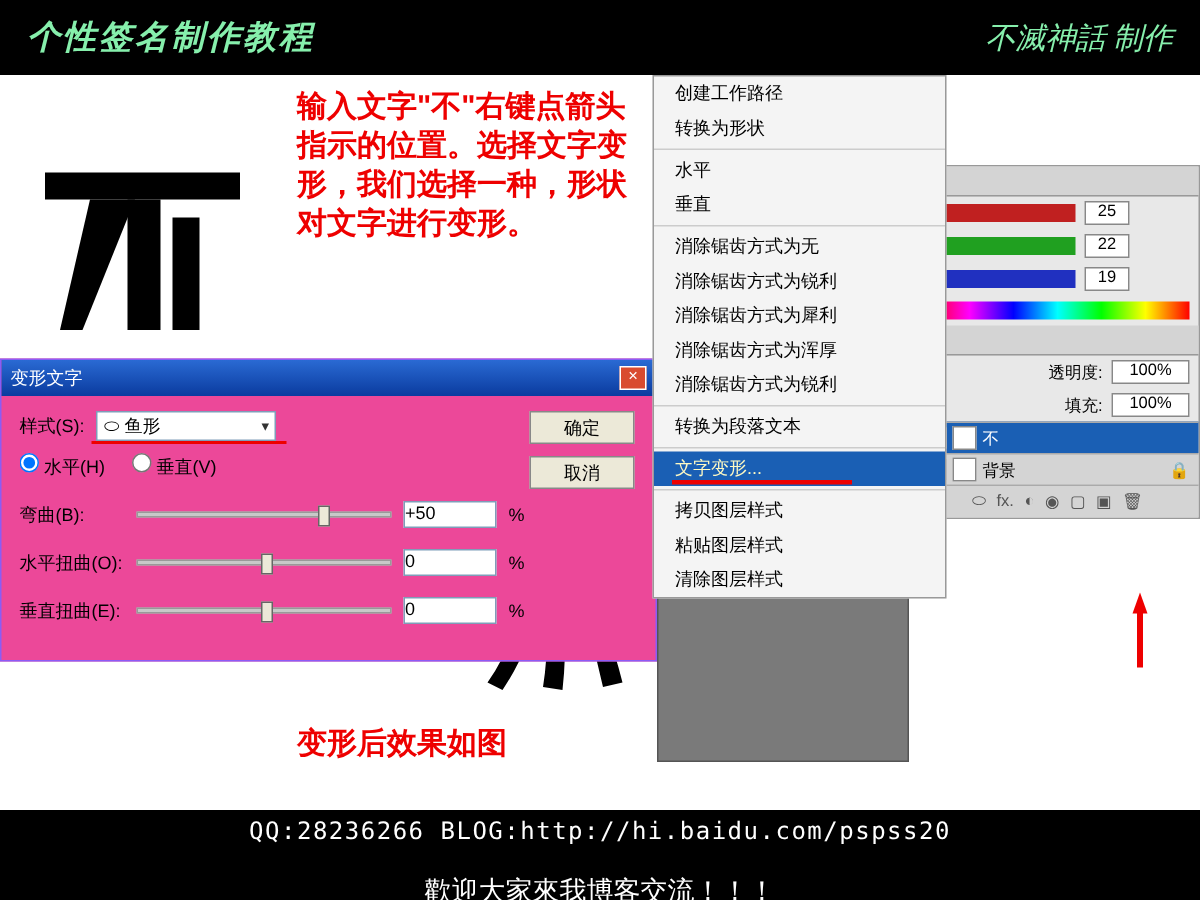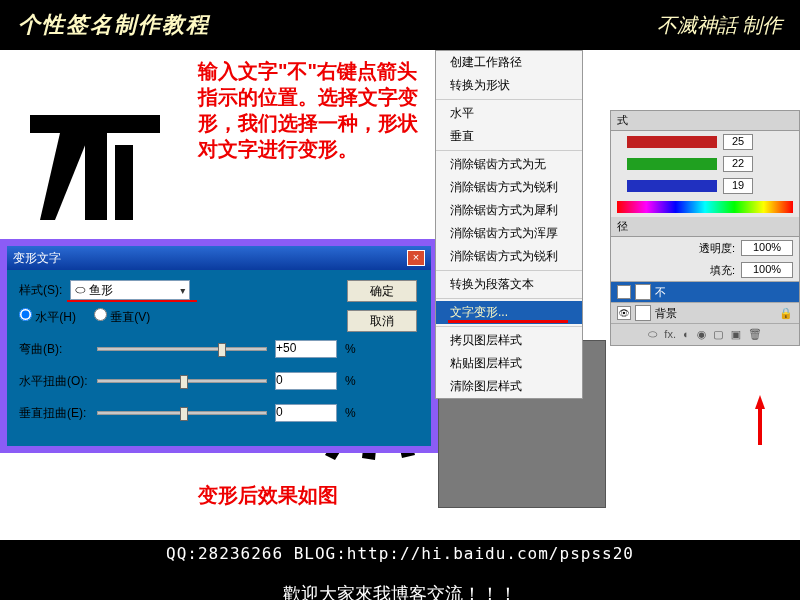--- a/index.html
+++ b/index.html
@@ -1,42 +1,42 @@
 <!DOCTYPE html>
 <html><head>
 <meta charset="utf-8">
 <style>
 *{margin:0;padding:0;box-sizing:border-box;font-family:"Microsoft YaHei",SimSun,sans-serif}
 body{width:800px;height:600px;background:#fff;overflow:hidden;position:relative}
-.hdr{height:50px;background:#000;color:#fef9c3;display:flex;align-items:center;padding:0 18px;justify-content:space-between}
+.hdr{height:50px;background:#000;color:#86efac;display:flex;align-items:center;padding:0 18px;justify-content:space-between}
 .hdr-title{font-size:22px;font-weight:bold;font-style:italic;letter-spacing:2px}
 .hdr-logo{font-size:20px;font-style:italic;font-family:"STKaiti",cursive}
 .main{position:relative;height:490px;background:#fff}
 .bigchar{position:absolute;left:20px;top:55px;width:150px;height:120px}
 .bigchar svg{width:100%;height:100%}
 .red-txt{position:absolute;left:198px;top:8px;width:230px;color:#e00;font-size:20px;font-weight:bold;line-height:26px}
-.ctx{position:absolute;left:435px;top:0;width:148px;background:#f4f4f4;border:1px solid #999;font-size:12px;z-index:5}
+.ctx{position:absolute;left:435px;top:0;width:196px;background:#f4f4f4;border:1px solid #999;font-size:12px;z-index:5}
 .ctx-item{padding:3px 14px;cursor:default}
 .ctx-item.sel{background:#1a5fb4;color:#fef9c3}
 .ctx-sep{height:1px;background:#ccc;margin:2px 0}
 .ctx-underline{position:absolute;left:448px;top:270px;width:120px;height:3px;background:#e00;z-index:6}
 .pspan{position:absolute;right:0;top:60px;width:190px;background:#e8e8e8;border:1px solid #999;font-size:11px}
 .pspan-tab{background:#d4d4d4;border-bottom:1px solid #999;padding:2px 6px}
 .ps-row{display:flex;align-items:center;gap:6px;padding:3px 16px}
 .swatch{width:90px;height:12px}
 .ps-input{width:30px;height:16px;border:1px solid #888;background:#fff;text-align:center;font-size:11px}
 .ps-row2{display:flex;justify-content:flex-end;gap:6px;padding:3px 6px;align-items:center}
 .pct{width:52px;height:16px;border:1px solid #888;background:#fff;text-align:center;font-size:11px}
 .layer-row{display:flex;align-items:center;gap:4px;padding:2px 6px;background:#d4d4d4;border-top:1px solid #aaa}
 .layer-row.sel{background:#1a5fb4;color:#fff}
 .eye{width:14px;height:14px;border:1px solid #888;background:#fff;display:inline-flex;align-items:center;justify-content:center;font-size:9px}
 .arrow-up{position:absolute;right:30px;top:345px;width:20px;height:50px;z-index:7}
 .arrow-up::before{content:"";position:absolute;left:5px;top:0;border-left:5px solid transparent;border-right:5px solid transparent;border-bottom:14px solid #e00}
 .arrow-up::after{content:"";position:absolute;left:8px;top:12px;width:4px;height:38px;background:#e00}
-.dlg{position:absolute;left:0;top:189px;width:438px;background:#0369a1;border:7px solid #8b5cf6;font-size:12px;z-index:3}
+.dlg{position:absolute;left:0;top:189px;width:438px;background:#ec4899;border:1px solid #8b5cf6;font-size:12px;z-index:3}
 .dlg-tb{height:24px;background:linear-gradient(#2a6ad3,#0a3b9f);color:#fff;display:flex;align-items:center;padding:0 6px;justify-content:space-between}
 .dlg-close{width:18px;height:16px;background:#d94b2f;border:1px solid #fff;color:#fff;text-align:center;line-height:13px;font-size:11px;cursor:pointer}
 .dlg-body{padding:10px 12px;position:relative}
 .dlg-row{display:flex;align-items:center;gap:8px;margin-bottom:8px}
 .style-sel{width:120px;height:20px;border:1px solid #7f9db9;background:#fff;display:inline-flex;align-items:center;padding:0 4px;font-size:12px;position:relative}
 .style-sel::after{content:"▾";position:absolute;right:4px;font-size:10px;color:#333}
 .style-underline{position:absolute;left:60px;top:30px;width:130px;height:2px;background:#e00}
 .dlg-btn{position:absolute;width:70px;height:22px;border:1px solid #888;background:#ece9d8;text-align:center;line-height:20px;cursor:pointer}
 .slider-row{display:flex;align-items:center;gap:8px;margin:14px 0}
 .slider-lbl{width:70px}

